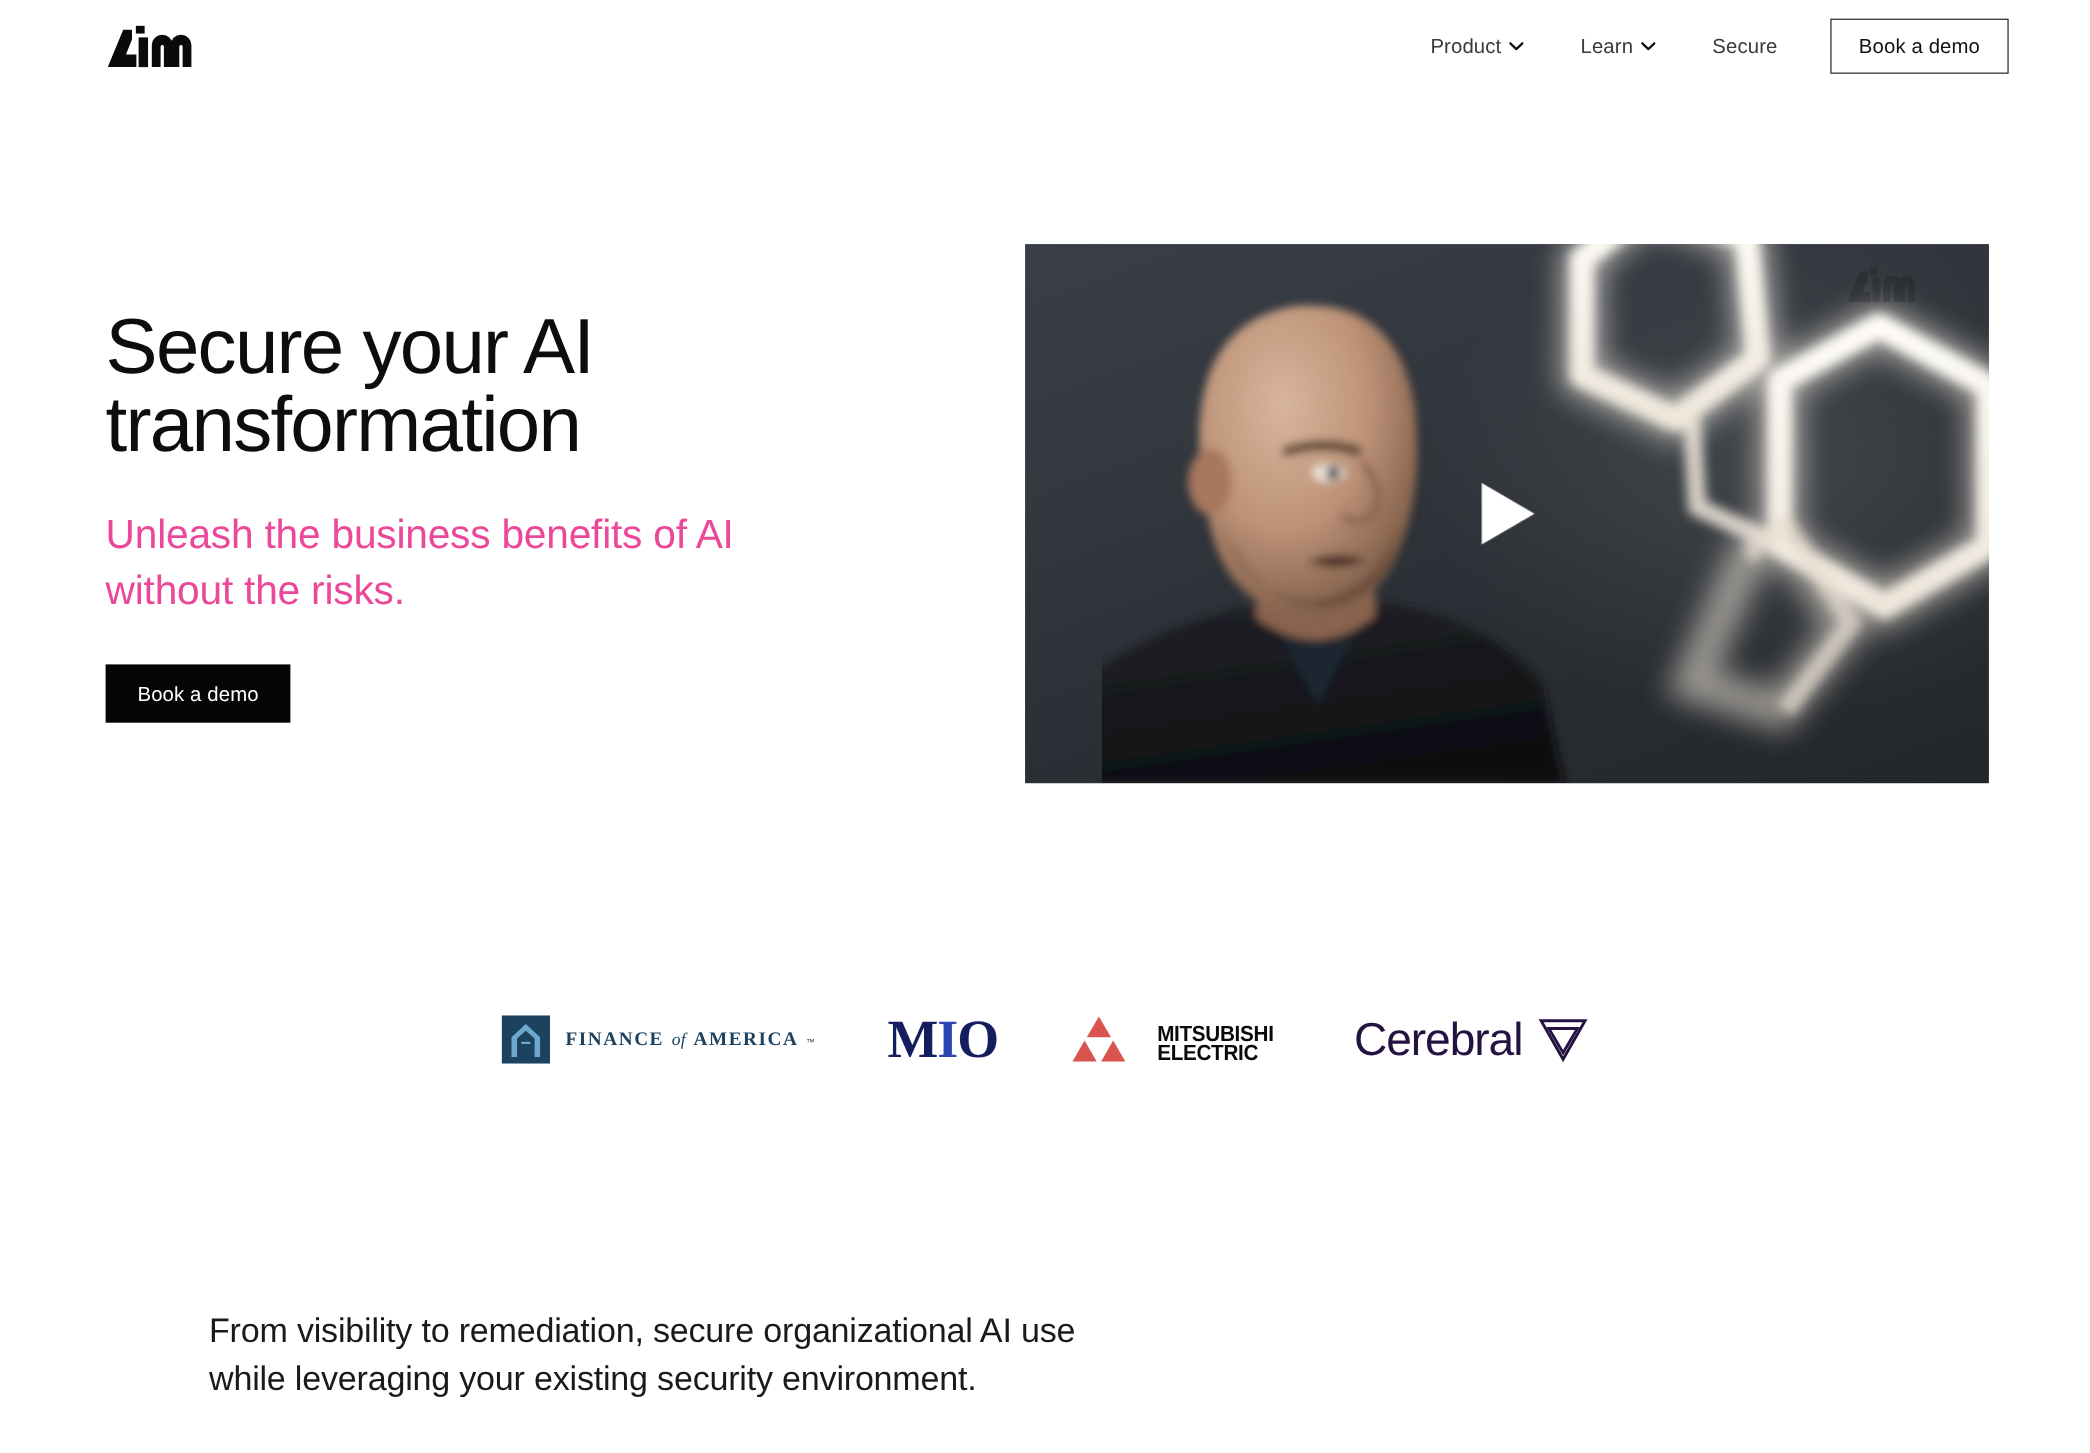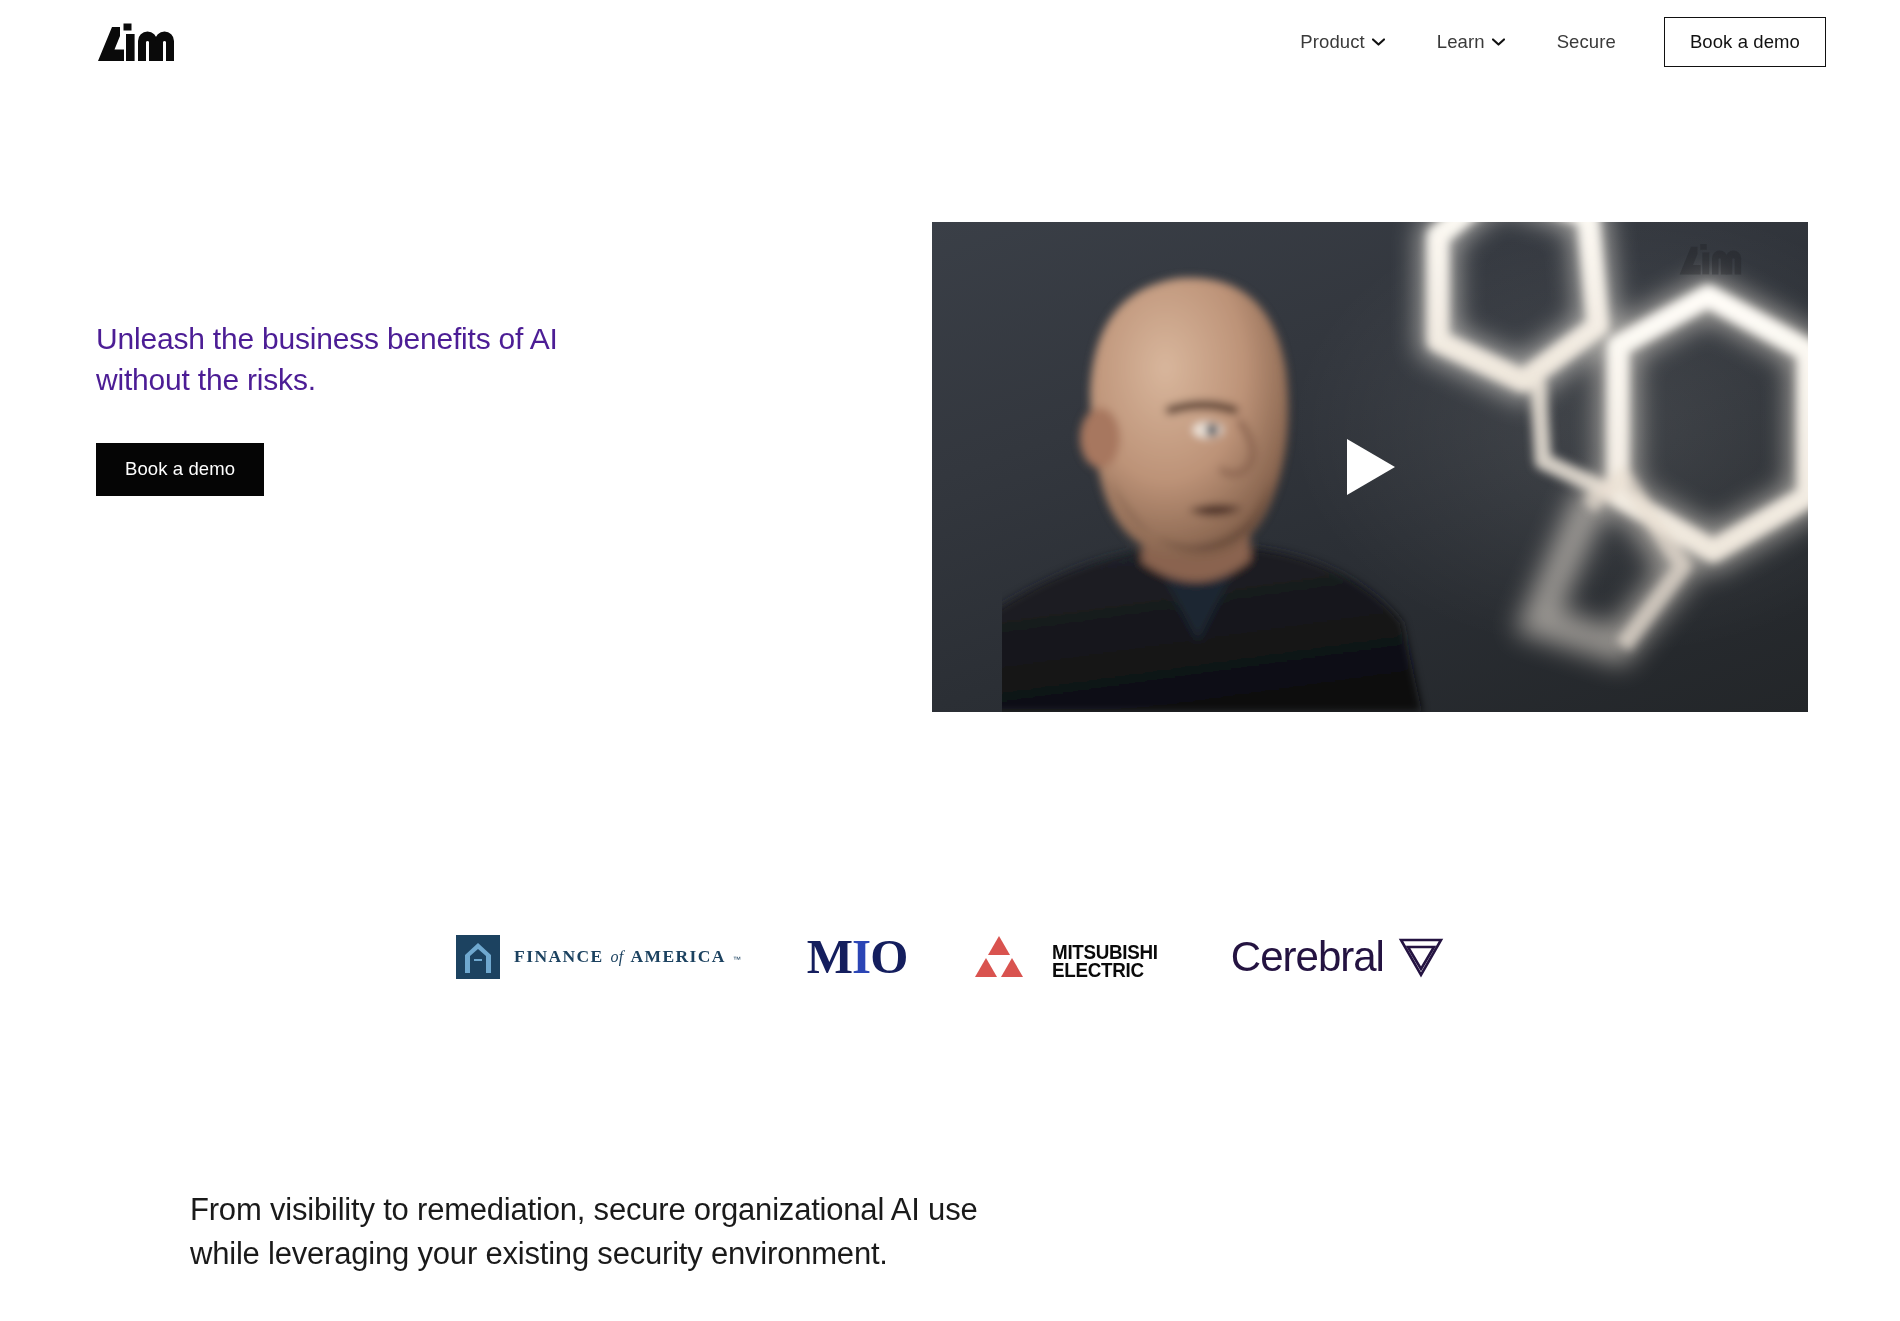--- a/index.html
+++ b/index.html
@@ -57,23 +57,23 @@
   .hero-title {
     font-size: 71px;
     line-height: 1.0;
     font-weight: 400;
     letter-spacing: -1.6px;
     color: #0d0d0d;
     white-space: pre-line;
   }
   .hero-sub {
     margin-top: 38px;
-    font-size: 30px;
+    font-size: 37px;
     line-height: 1.38;
-    color: #4c1d95;
+    color: #ec4899;
     letter-spacing: -.2px;
     white-space: pre-line;
     font-weight: 400;
   }
   .hero-cta {
     margin-top: 42px;
     display: inline-flex; align-items: center; justify-content: center;
     background: #050505; color: #ffffff;
     font-size: 18.5px;
     height: 53px; padding: 0 29px;
@@ -114,21 +114,21 @@
   
   .trusted-label {
     position: absolute; top: 880px; left: 0; width: 1900px;
     text-align: center; font-size: 19px; color: #2e2e2e; letter-spacing: .1px;
   }
   .logo-row {
     position: absolute; top: 920px; left: 0; width: 1900px;
     display: flex; align-items: center; justify-content: center;
     gap: 66px;
   }
-  .logo-cell { display: flex; align-items: center; margin-top: 12px; }
+  .logo-cell { display: flex; align-items: center; }
 
   .foa { display: flex; align-items: center; gap: 14px; }
   .foa-mark { width: 44px; height: 44px; display:block; }
   .foa-text { display: flex; align-items: baseline; gap: 7px; }
   .foa-word {
     font-size: 17.5px; font-weight: bold; letter-spacing: 1.4px;
     color: #1c4260; font-family: "Liberation Serif", serif;
   }
   .foa-of {
     font-size: 16px; font-style: italic; color: #1c4260;
@@ -204,20 +204,22 @@
 
       <div class="nav-item">
         <span>Secure</span>
       </div>
 
       <button class="nav-cta">Book a demo</button>
     </nav>
   </header>
 
   <div class="hero-left">
+    <h1 class="hero-title">Secure your AI
+transformation</h1>
     <p class="hero-sub">Unleash the business benefits of AI
 without the risks.</p>
     <button class="hero-cta">Book a demo</button>
   </div>
 
   <div class="video">
     <div class="vid-bg"></div>
 
     <svg class="hex-glow" viewBox="0 0 560 600">
       <defs>

